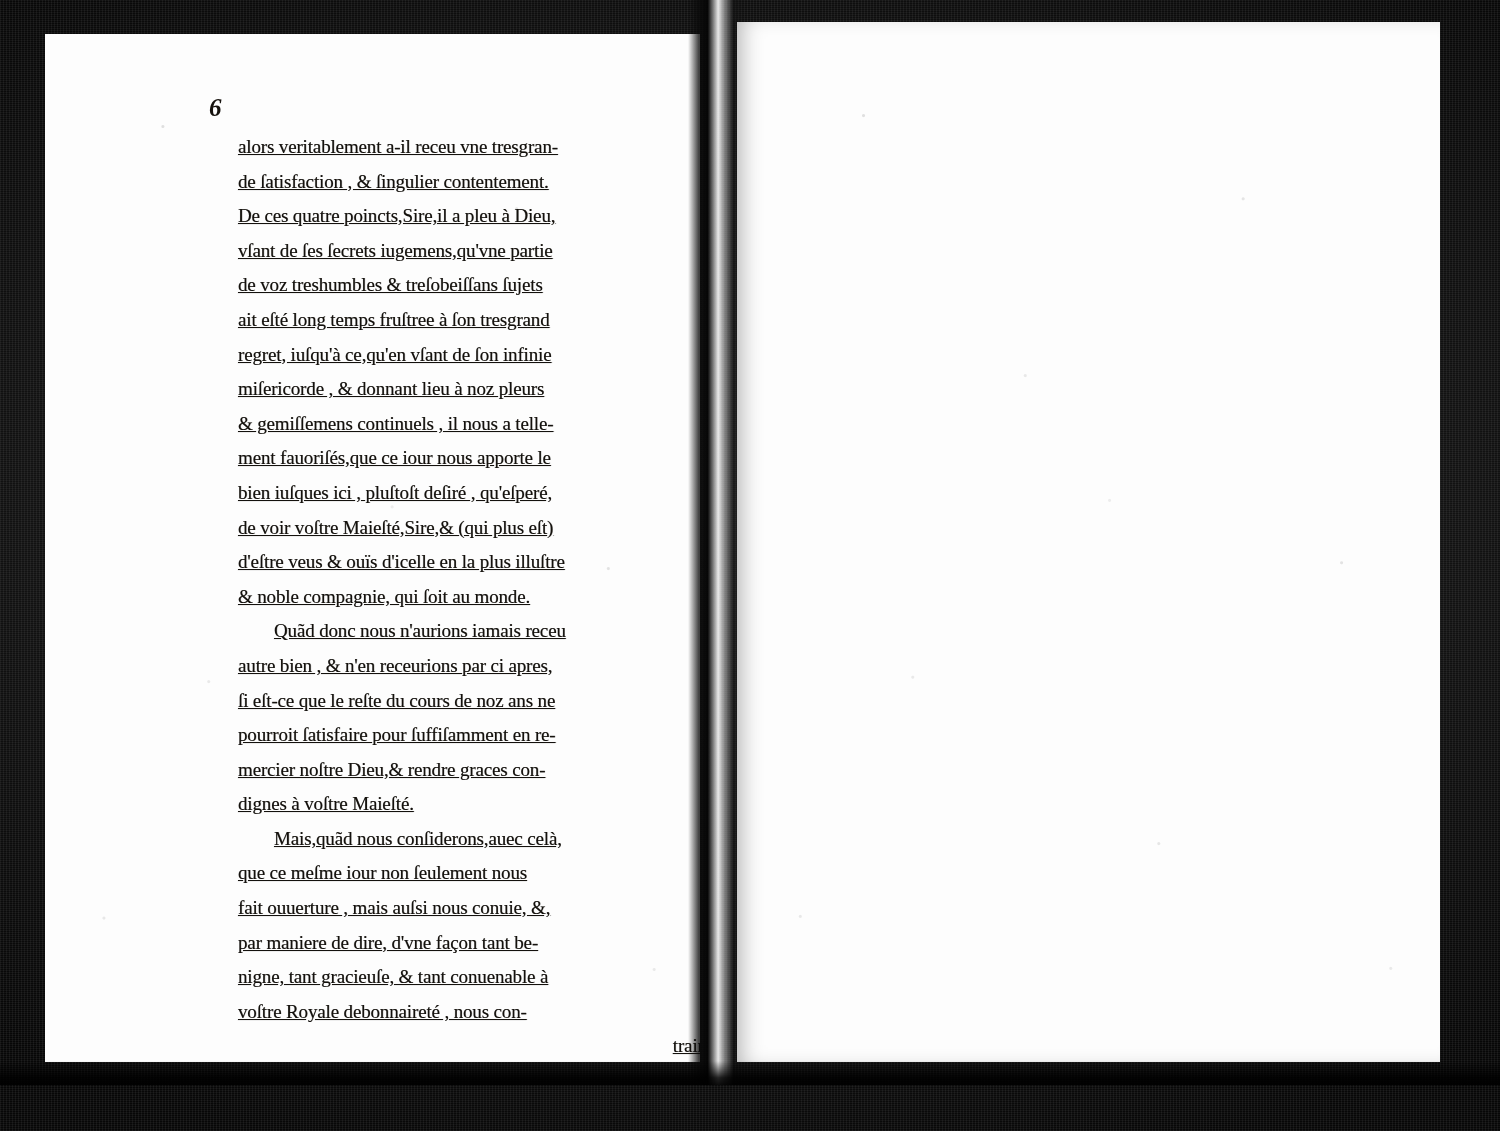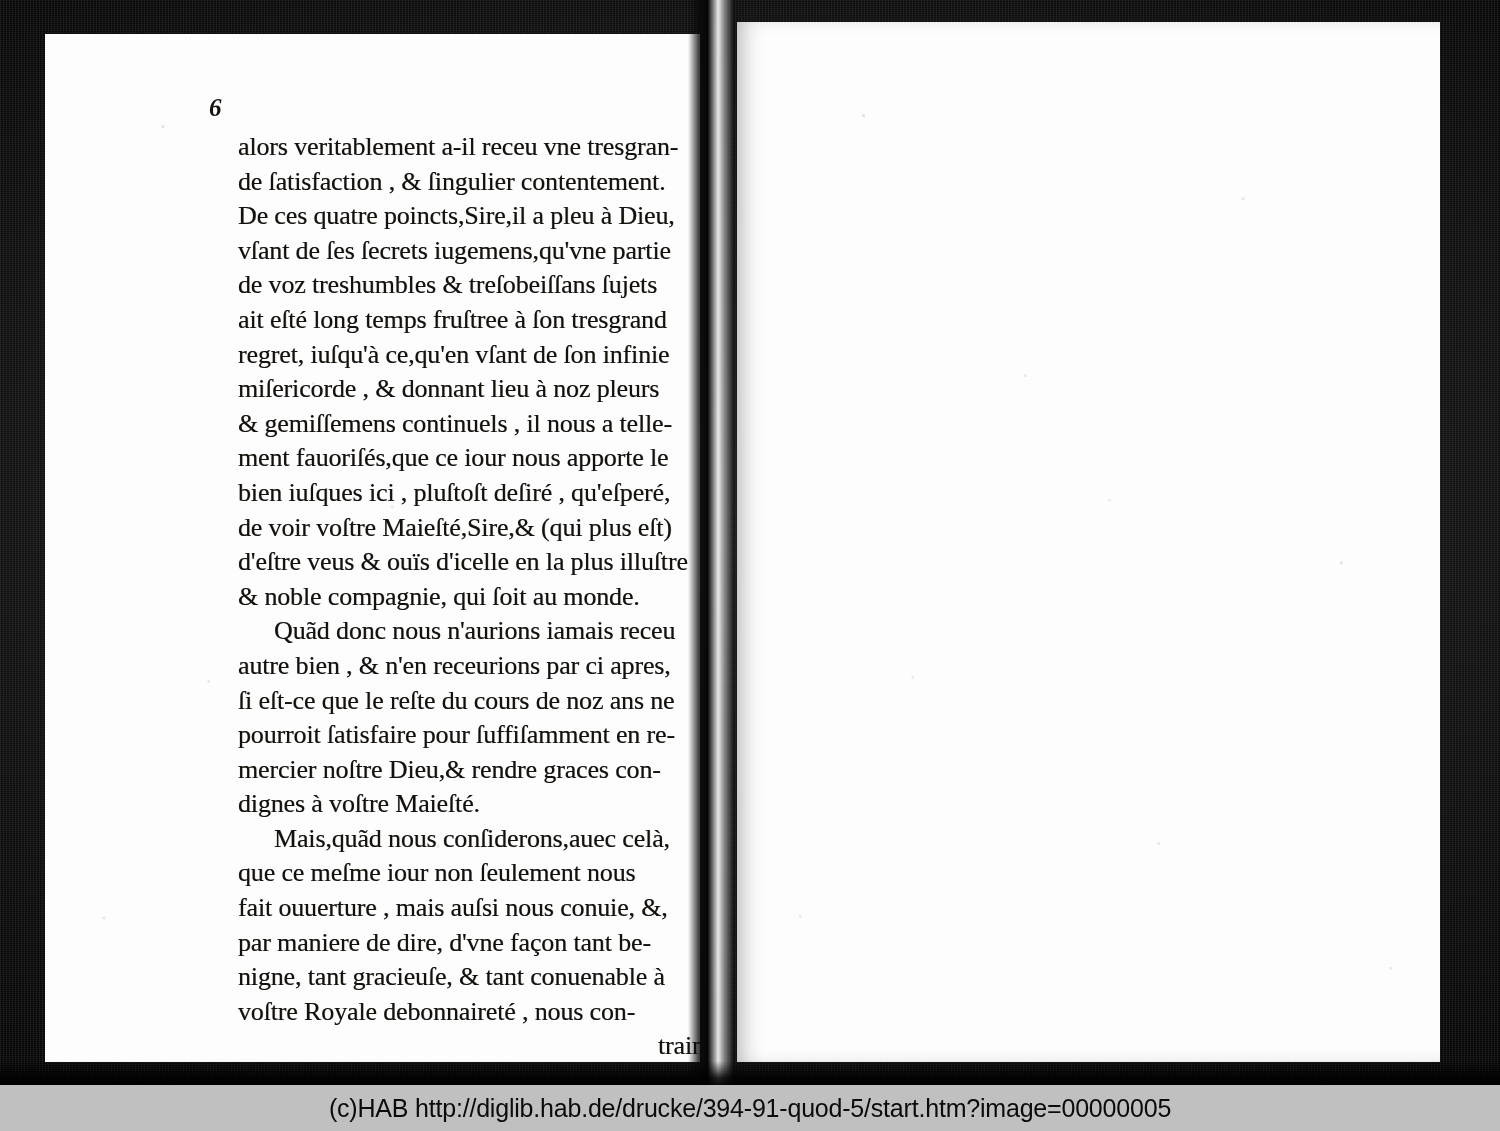--- a/index.html
+++ b/index.html
@@ -86,24 +86,25 @@
     font-size: 25px;
     font-weight: 700;
     color: #16120e;
     font-style: italic;
   }
   #folio-left  { left: 164px; top: 60px; }
 
   .textblock {
     position: absolute;
     color: #14110d;
-    font-size: 26px;
+    font-size: 19px;
     line-height: 34.6px;
     letter-spacing: -0.15px;
     white-space: pre;
+    text-decoration: underline;
   }
   #text-left  { left: 193px; top: 96px;  width: 480px; }
 
   .textblock .ln { display: block; height: 34.6px; }
   .textblock .ln.ind { text-indent: 36px; }
   .textblock .ln.r   { text-align: right; padding-right: 6px; }
 
   
   .textblock { text-shadow: 0.4px 0 0 rgba(20,16,12,.35), -0.3px 0.3px 0 rgba(20,16,12,.22); }
 
@@ -147,17 +148,14 @@
 
   <div id="gutter"></div>
 
   <div class="leaf" id="leaf-right">
     
     
   </div>
 
   <div id="bottom-shadow"></div>
 
-  <div id="caption-bar">
-    <span id="caption-text">(c)HAB http://diglib.hab.de/drucke/394-91-quod-5/start.htm?image=00000005</span>
-  </div>
 
 </div>
 
 </body></html>

